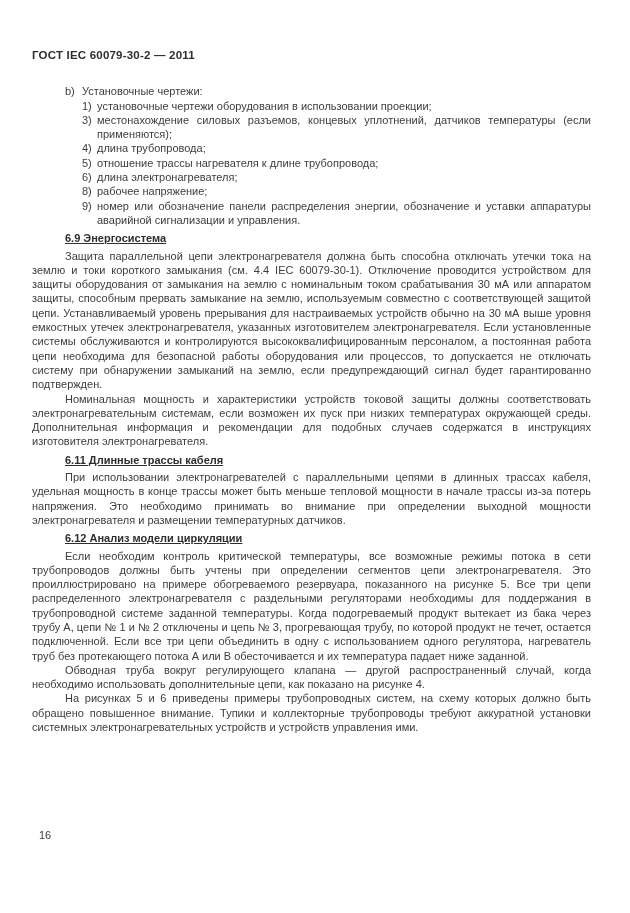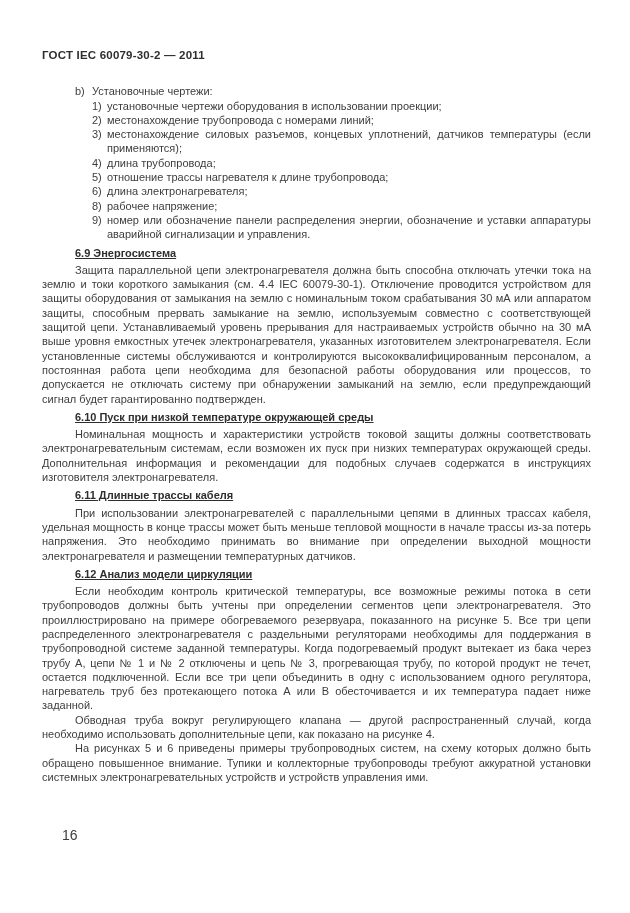--- a/index.html
+++ b/index.html
@@ -6,21 +6,21 @@
     margin: 0;
     padding: 0;
     background: #ffffff;
   }
   .page {
     position: relative;
     width: 630px;
     height: 913px;
     background: #ffffff;
     box-sizing: border-box;
-    padding: 48px 39px 0 42px;
+    padding: 48px 39px 0 32px;
     font-family: "Liberation Sans", "DejaVu Sans", sans-serif;
     font-size: 11px;
     line-height: 14.3px;
     color: #3d3d3d;
     overflow: hidden;
   }
   .doc-header {
     font-weight: bold;
     font-size: 11.5px;
     color: #2e2e2e;
@@ -55,42 +55,39 @@
     text-indent: 33px;
     text-decoration: underline;
   }
   .para {
     margin: 0;
     text-align: justify;
     text-indent: 33px;
   }
   .page-number {
     position: absolute;
-    left: 62px;
+    left: 39px;
     top: 828px;
-    font-size: 14px;
+    font-size: 11px;
     color: #3d3d3d;
   }
 </style>
 </head>
 <body>
 
 <div class="page">
 
   <div class="doc-header">ГОСТ IEC 60079-30-2 — 2011</div>
 
   <div class="list-b">
     <div class="list-bline">
       <span class="marker">b)</span><span>Установочные чертежи:</span>
     </div>
     <div class="list-item">
       <span class="num">1)</span><span>установочные чертежи оборудования в использовании проекции;</span>
-    </div>
-    <div class="list-item">
-      <span class="num">2)</span><span>местонахождение трубопровода с номерами линий;</span>
     </div>
     <div class="list-item">
       <span class="num">3)</span><span>местонахождение силовых разъемов, концевых уплотнений, датчиков температуры (если применяются);</span>
     </div>
     <div class="list-item">
       <span class="num">4)</span><span>длина трубопровода;</span>
     </div>
     <div class="list-item">
       <span class="num">5)</span><span>отношение трассы нагревателя к длине трубопровода;</span>
     </div>
@@ -104,21 +101,20 @@
       <span class="num">9)</span><span>номер или обозначение панели распределения энергии, обозначение и уставки аппаратуры аварийной сигнализации и управления.</span>
     </div>
   </div>
 
   <div class="section">
     <div class="sec-heading">6.9 Энергосистема</div>
     <p class="para">Защита параллельной цепи электронагревателя должна быть способна отключать утечки тока на землю и токи короткого замыкания (см. 4.4 IEC 60079-30-1). Отключение проводится устройством для защиты оборудования от замыкания на землю с номинальным током срабатывания 30 мА или аппаратом защиты, способным прервать замыкание на землю, используемым совместно с соответствующей защитой цепи. Устанавливаемый уровень прерывания для настраиваемых устройств обычно на 30 мА выше уровня емкостных утечек электронагревателя, указанных изготовителем электронагревателя. Если установленные системы обслуживаются и контролируются высококвалифицированным персоналом, а постоянная работа цепи необходима для безопасной работы оборудования или процессов, то допускается не отключать систему при обнаружении замыканий на землю, если предупреждающий сигнал будет гарантированно подтвержден.</p>
   </div>
 
   <div class="section">
-    <div class="sec-heading">6.10  Пуск при низкой температуре окружающей среды</div>
     <p class="para">Номинальная мощность и характеристики устройств токовой защиты должны соответствовать электронагревательным системам, если возможен их пуск при низких температурах окружающей среды. Дополнительная информация и рекомендации для подобных случаев содержатся в инструкциях изготовителя электронагревателя.</p>
   </div>
 
   <div class="section">
     <div class="sec-heading">6.11 Длинные трассы кабеля</div>
     <p class="para">При использовании электронагревателей с параллельными цепями в длинных трассах кабеля, удельная мощность в конце трассы может быть меньше тепловой мощности в начале трассы из-за потерь напряжения. Это необходимо принимать во внимание при определении выходной мощности электронагревателя и размещении температурных датчиков.</p>
   </div>
 
   <div class="section">
     <div class="sec-heading">6.12 Анализ модели циркуляции</div>

